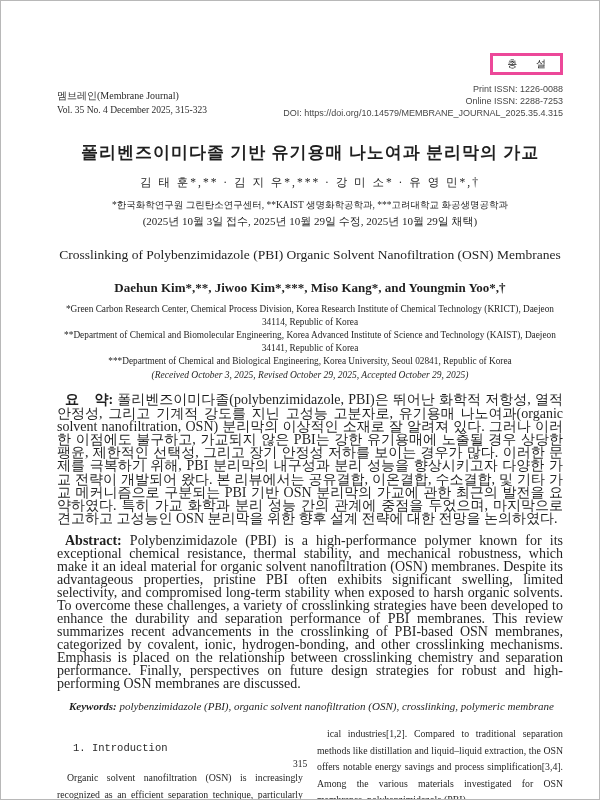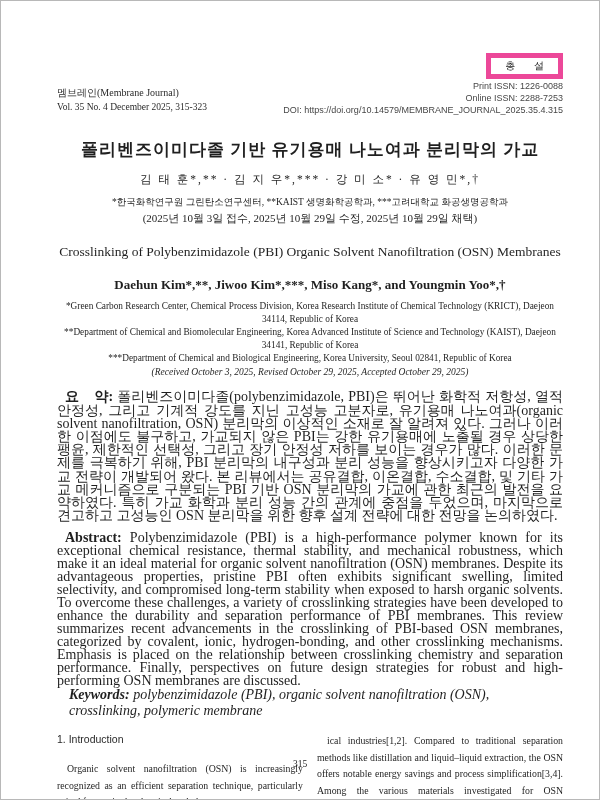--- a/index.html
+++ b/index.html
@@ -15,26 +15,26 @@
   }
   .page { padding: 52px 36px 0 56px; }
 
   
   .topbar { display: flex; justify-content: space-between; align-items: flex-end; gap: 6px; }
   .topbar-left { font-size: 10px; line-height: 15px; color: #2a2a2a; }
   .topbar-left .vol { font-size: 9.5px; }
   .topbar-right { text-align: right; font-family: "Liberation Sans", sans-serif; font-size: 9px; line-height: 10px; color: #474747; }
   .badge {
     display: inline-block;
-    border: 5px solid #ec4899;
+    border: 3px solid #ec4899;
     padding: 3px 6px 3px 14px;
     letter-spacing: 8px;
     font-size: 10px;
     color: #222222;
-    margin-bottom: 0;
+    margin-bottom: 7px;
   }
   .issn-line { margin-top: 2px; }
 
   
   .kr-title { text-align: center; font-size: 17px; font-weight: bold; letter-spacing: 1px; margin-top: 23px; }
   .kr-authors { text-align: center; font-size: 11.5px; letter-spacing: 2px; margin-top: 8px; }
   .kr-affil { text-align: center; font-size: 9.5px; margin-top: 9px; }
   .kr-dates { text-align: center; font-size: 11px; margin-top: 2px; }
 
   .en-title { text-align: center; font-size: 13.5px; font-weight: normal; margin-top: 18px; }
@@ -42,27 +42,27 @@
   .en-affils { text-align: center; font-size: 9.3px; line-height: 13px; margin-top: 7px; }
   .en-history { text-align: center; font-size: 9.5px; font-style: italic; margin-top: 2px; }
 
   
   .abstract { font-size: 14px; line-height: 13.2px; text-align: justify; }
   .abstract-kr { margin-top: 13px; }
   .abstract-en { margin-top: 9px; line-height: 13px; }
   .abstract .label { font-weight: bold; }
   .indent { display: inline-block; width: 8px; }
 
-  .keywords { font-size: 14px; font-style: italic; margin-top: 0; padding-left: 12px; }
+  .keywords { font-size: 11px; font-style: italic; margin-top: 10px; padding-left: 12px; }
   .keywords .label { font-weight: bold; }
 
   
   .columns { display: flex; gap: 14px; margin-top: 14px; }
   .col { flex: 1; min-width: 0; }
-  .section-heading { font-family: Liberation Sans, sans-serif; font-size: 10.5px; font-weight: normal; color: #2a2a2a; margin: 0; }
+  .section-heading { font-family: Liberation Mono, monospace; font-size: 10.5px; font-weight: normal; color: #2a2a2a; margin: 16px; }
   .col p { font-size: 9.8px; line-height: 16.5px; text-align: justify; text-indent: 10px; margin: 0; }
   .col-left p { margin-top: 16px; }
 
   
   .footnote-rule { width: 160px; border-top: 1px solid #333333; margin-top: 7px; }
   .footnote { font-size: 8.5px; margin-top: 3px; color: #1f1f1f; }
   .footnote sup { font-size: 7px; }
   .page-number { position: absolute; bottom: 30px; left: 0; right: 0; text-align: center; font-size: 9.5px; }
 </style>
 </head>

